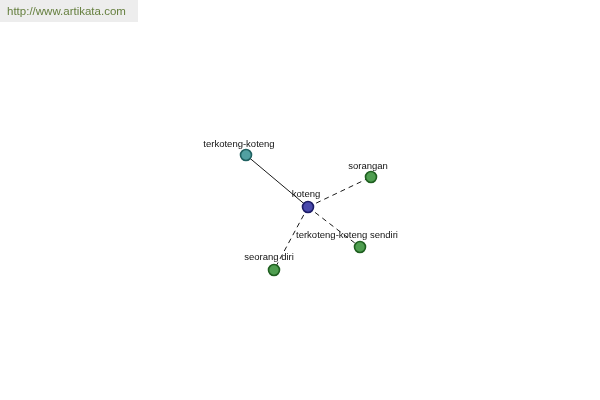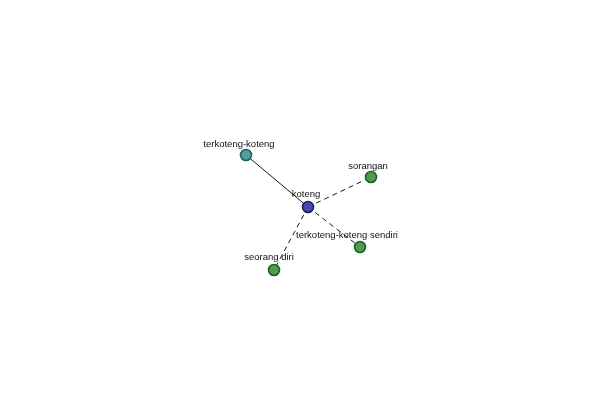--- a/index.html
+++ b/index.html
@@ -46,20 +46,23 @@
     cursor: pointer;
   }
   svg.graph circle {
     cursor: pointer;
   }
 </style>
 </head>
 <body>
 
 <div class="page">
+  <div class="url-bar">
+    <span>http://www.artikata.com</span>
+  </div>
   <svg class="graph" width="600" height="400" viewBox="0 0 600 400">
       <line x1="308" y1="207" x2="246" y2="155" stroke="#1a1a1a" stroke-width="1"></line>
       <line x1="308" y1="207" x2="371" y2="177" stroke="#1a1a1a" stroke-width="1" stroke-dasharray="5 4"></line>
       <line x1="308" y1="207" x2="360" y2="247" stroke="#1a1a1a" stroke-width="1" stroke-dasharray="5 4"></line>
       <line x1="308" y1="207" x2="274" y2="270" stroke="#1a1a1a" stroke-width="1" stroke-dasharray="5 4"></line>
       <circle cx="308" cy="207" r="5.5" fill="#4a4aad" stroke="#1c1c66" stroke-width="1.6"></circle>
       <text x="306" y="197" text-anchor="middle" fill="#111111">koteng</text>
       <circle cx="246" cy="155" r="5.5" fill="#51a0a1" stroke="#1f6060" stroke-width="1.6"></circle>
       <text x="239" y="147" text-anchor="middle" fill="#111111">terkoteng-koteng</text>
       <circle cx="371" cy="177" r="5.5" fill="#4f9e50" stroke="#1f5f20" stroke-width="1.6"></circle>

